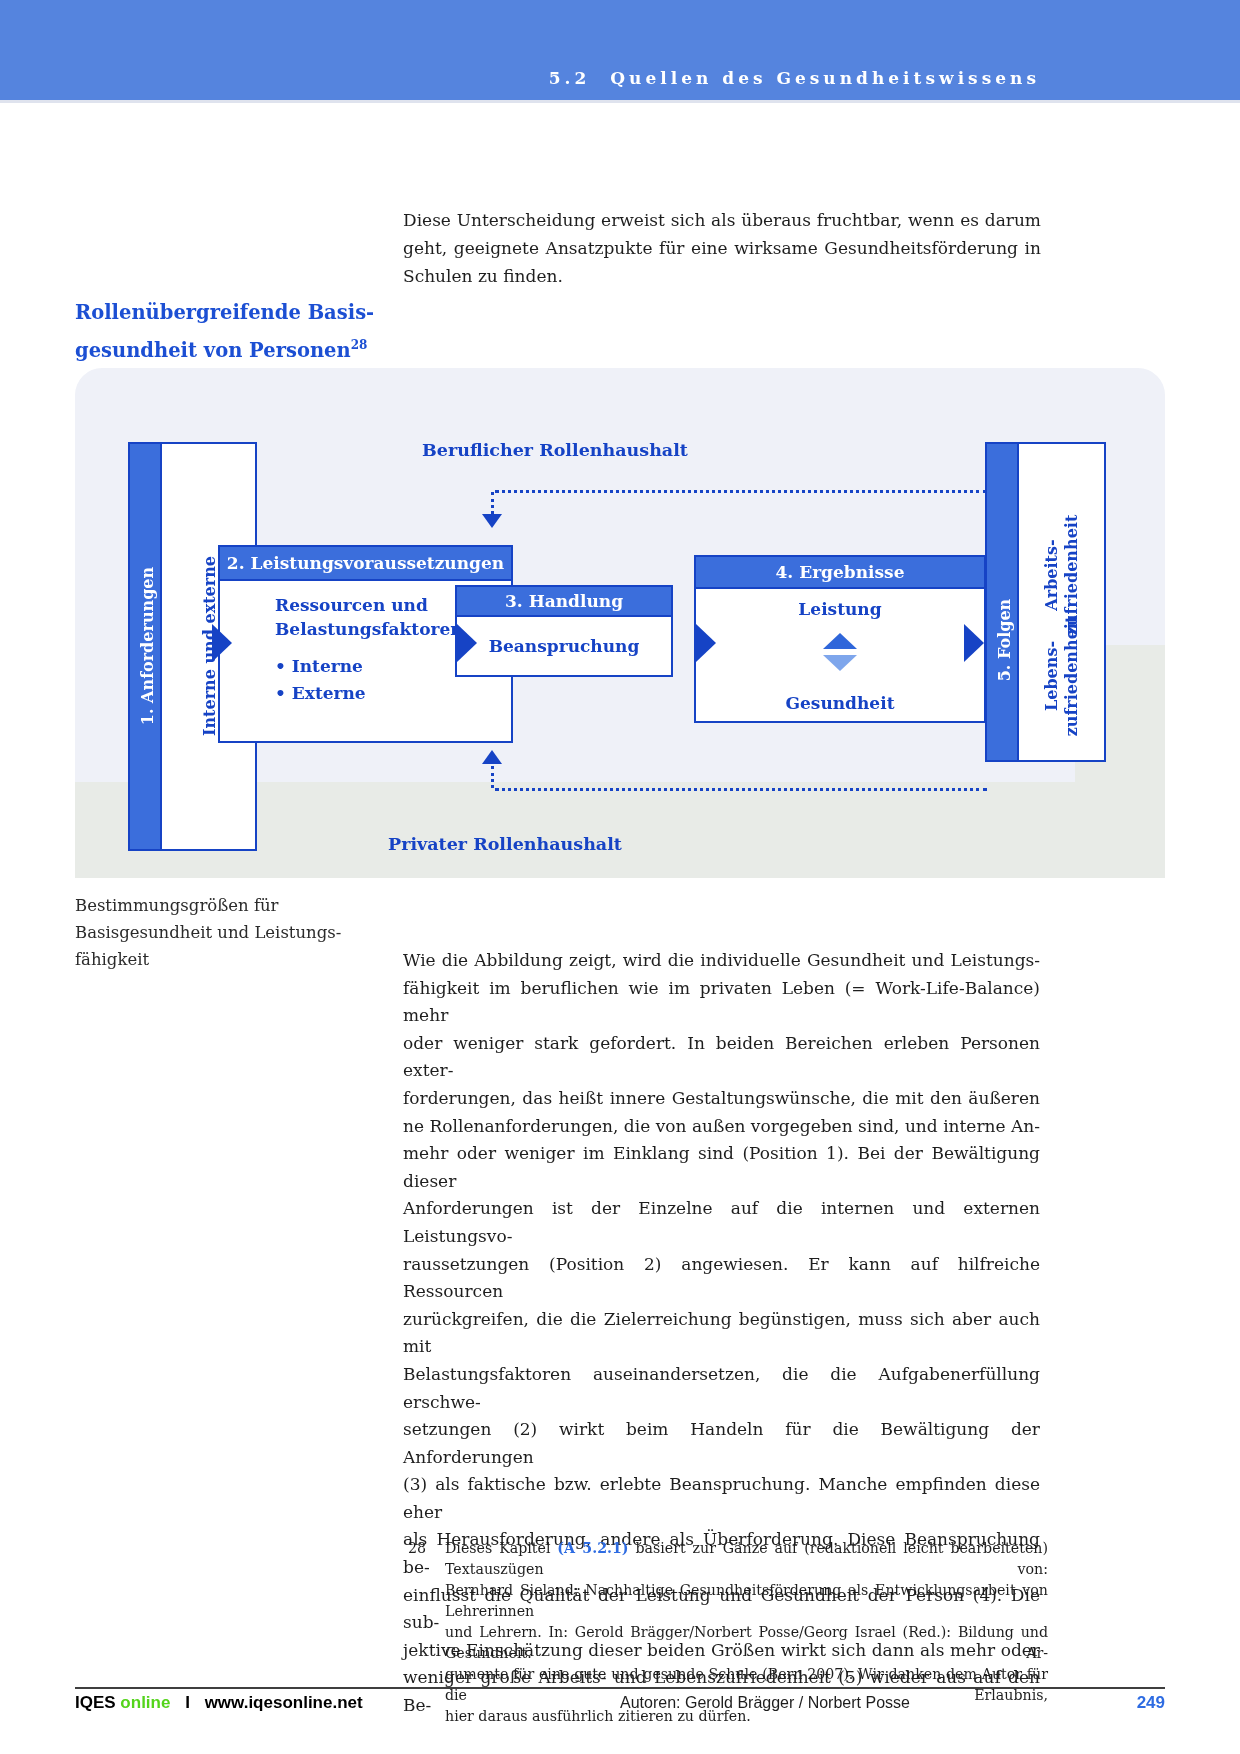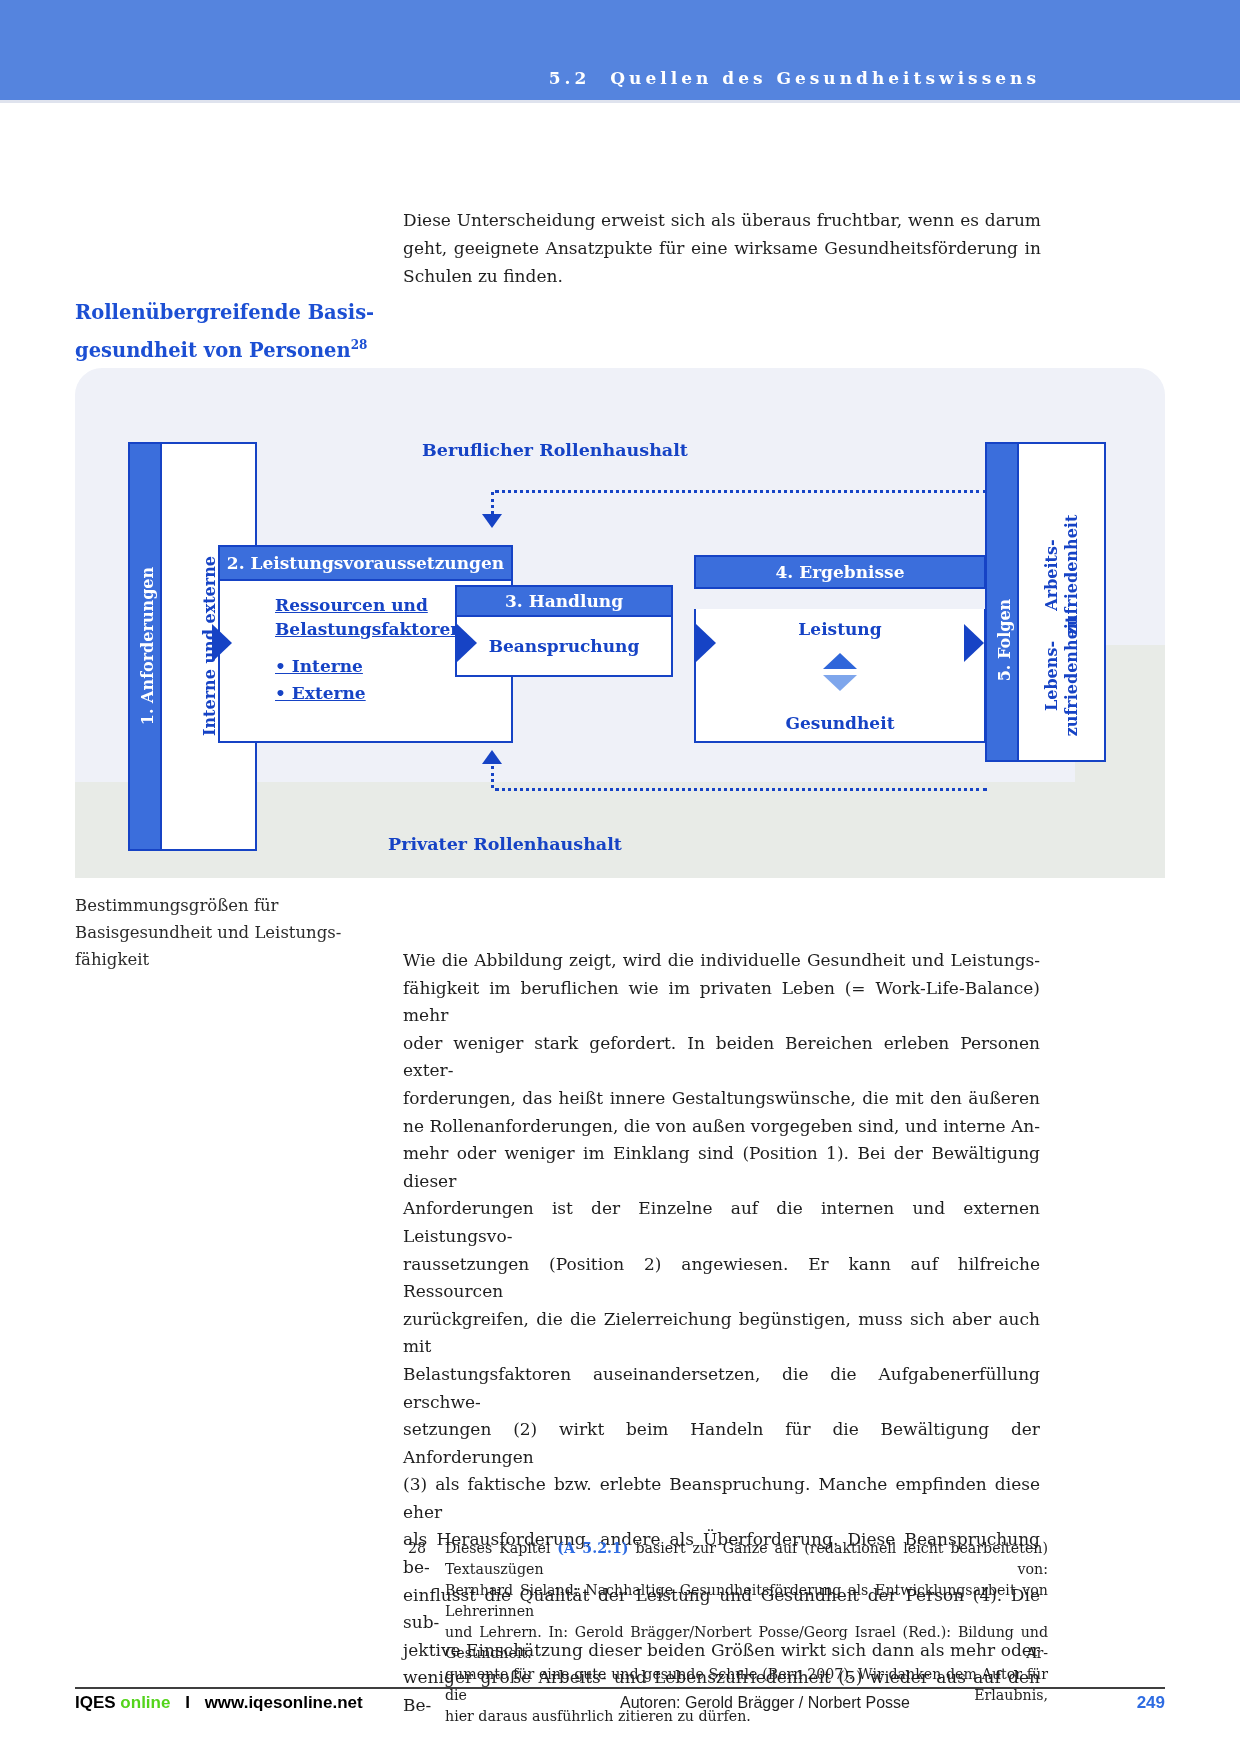--- a/index.html
+++ b/index.html
@@ -115,36 +115,36 @@
 
     <div class="dblue" style="position:absolute;left:53px;top:74px;width:32px;height:405px;">
       <span class="vtext vwhite" style="left:17px;top:202px;">1. Anforderungen</span>
     </div>
     <div class="wbox" style="position:absolute;left:85px;top:74px;width:93px;height:405px;">
       <span class="vtext vblue" style="left:47px;top:202px;">Interne und externe</span>
     </div>
 
     <div class="dbox" style="left:143px;top:177px;width:295px;">
       <div class="hd" style="line-height:32px;">2. Leistungsvoraussetzungen</div>
-      <div class="bd" style="height:148px;padding:12px 0 0 55px;text-decoration:underline;">
+      <div class="bd" style="height:148px;padding:12px 0 0 55px;">
         <div style="line-height:24px;">Ressourcen und</div>
         <div style="line-height:24px;">Belastungsfaktoren</div>
         <div style="line-height:27px;margin-top:12px;">• Interne</div>
         <div style="line-height:27px;">• Externe</div>
       </div>
     </div>
 
     <div class="dbox" style="left:380px;top:217px;width:218px;">
       <div class="hd" style="line-height:28px;">3. Handlung</div>
       <div class="bd" style="height:58px;text-align:center;line-height:58px;">Beanspruchung</div>
     </div>
 
     <div class="dbox" style="left:619px;top:187px;width:292px;">
       <div class="hd" style="line-height:30px;">4. Ergebnisse</div>
-      <div class="bd" style="height:132px;margin-top:20px;">
+      <div class="bd" style="height:132px;">
         <div style="position:absolute;left:0;top:10px;width:100%;text-align:center;">Leistung</div>
         <div style="position:absolute;left:0;top:44px;width:100%;">
           <div class="mini-up"></div>
           <div class="mini-down"></div>
         </div>
         <div style="position:absolute;left:0;bottom:8px;width:100%;text-align:center;">Gesundheit</div>
       </div>
     </div>
 
     <div class="dblue" style="position:absolute;left:910px;top:74px;width:32px;height:316px;">

